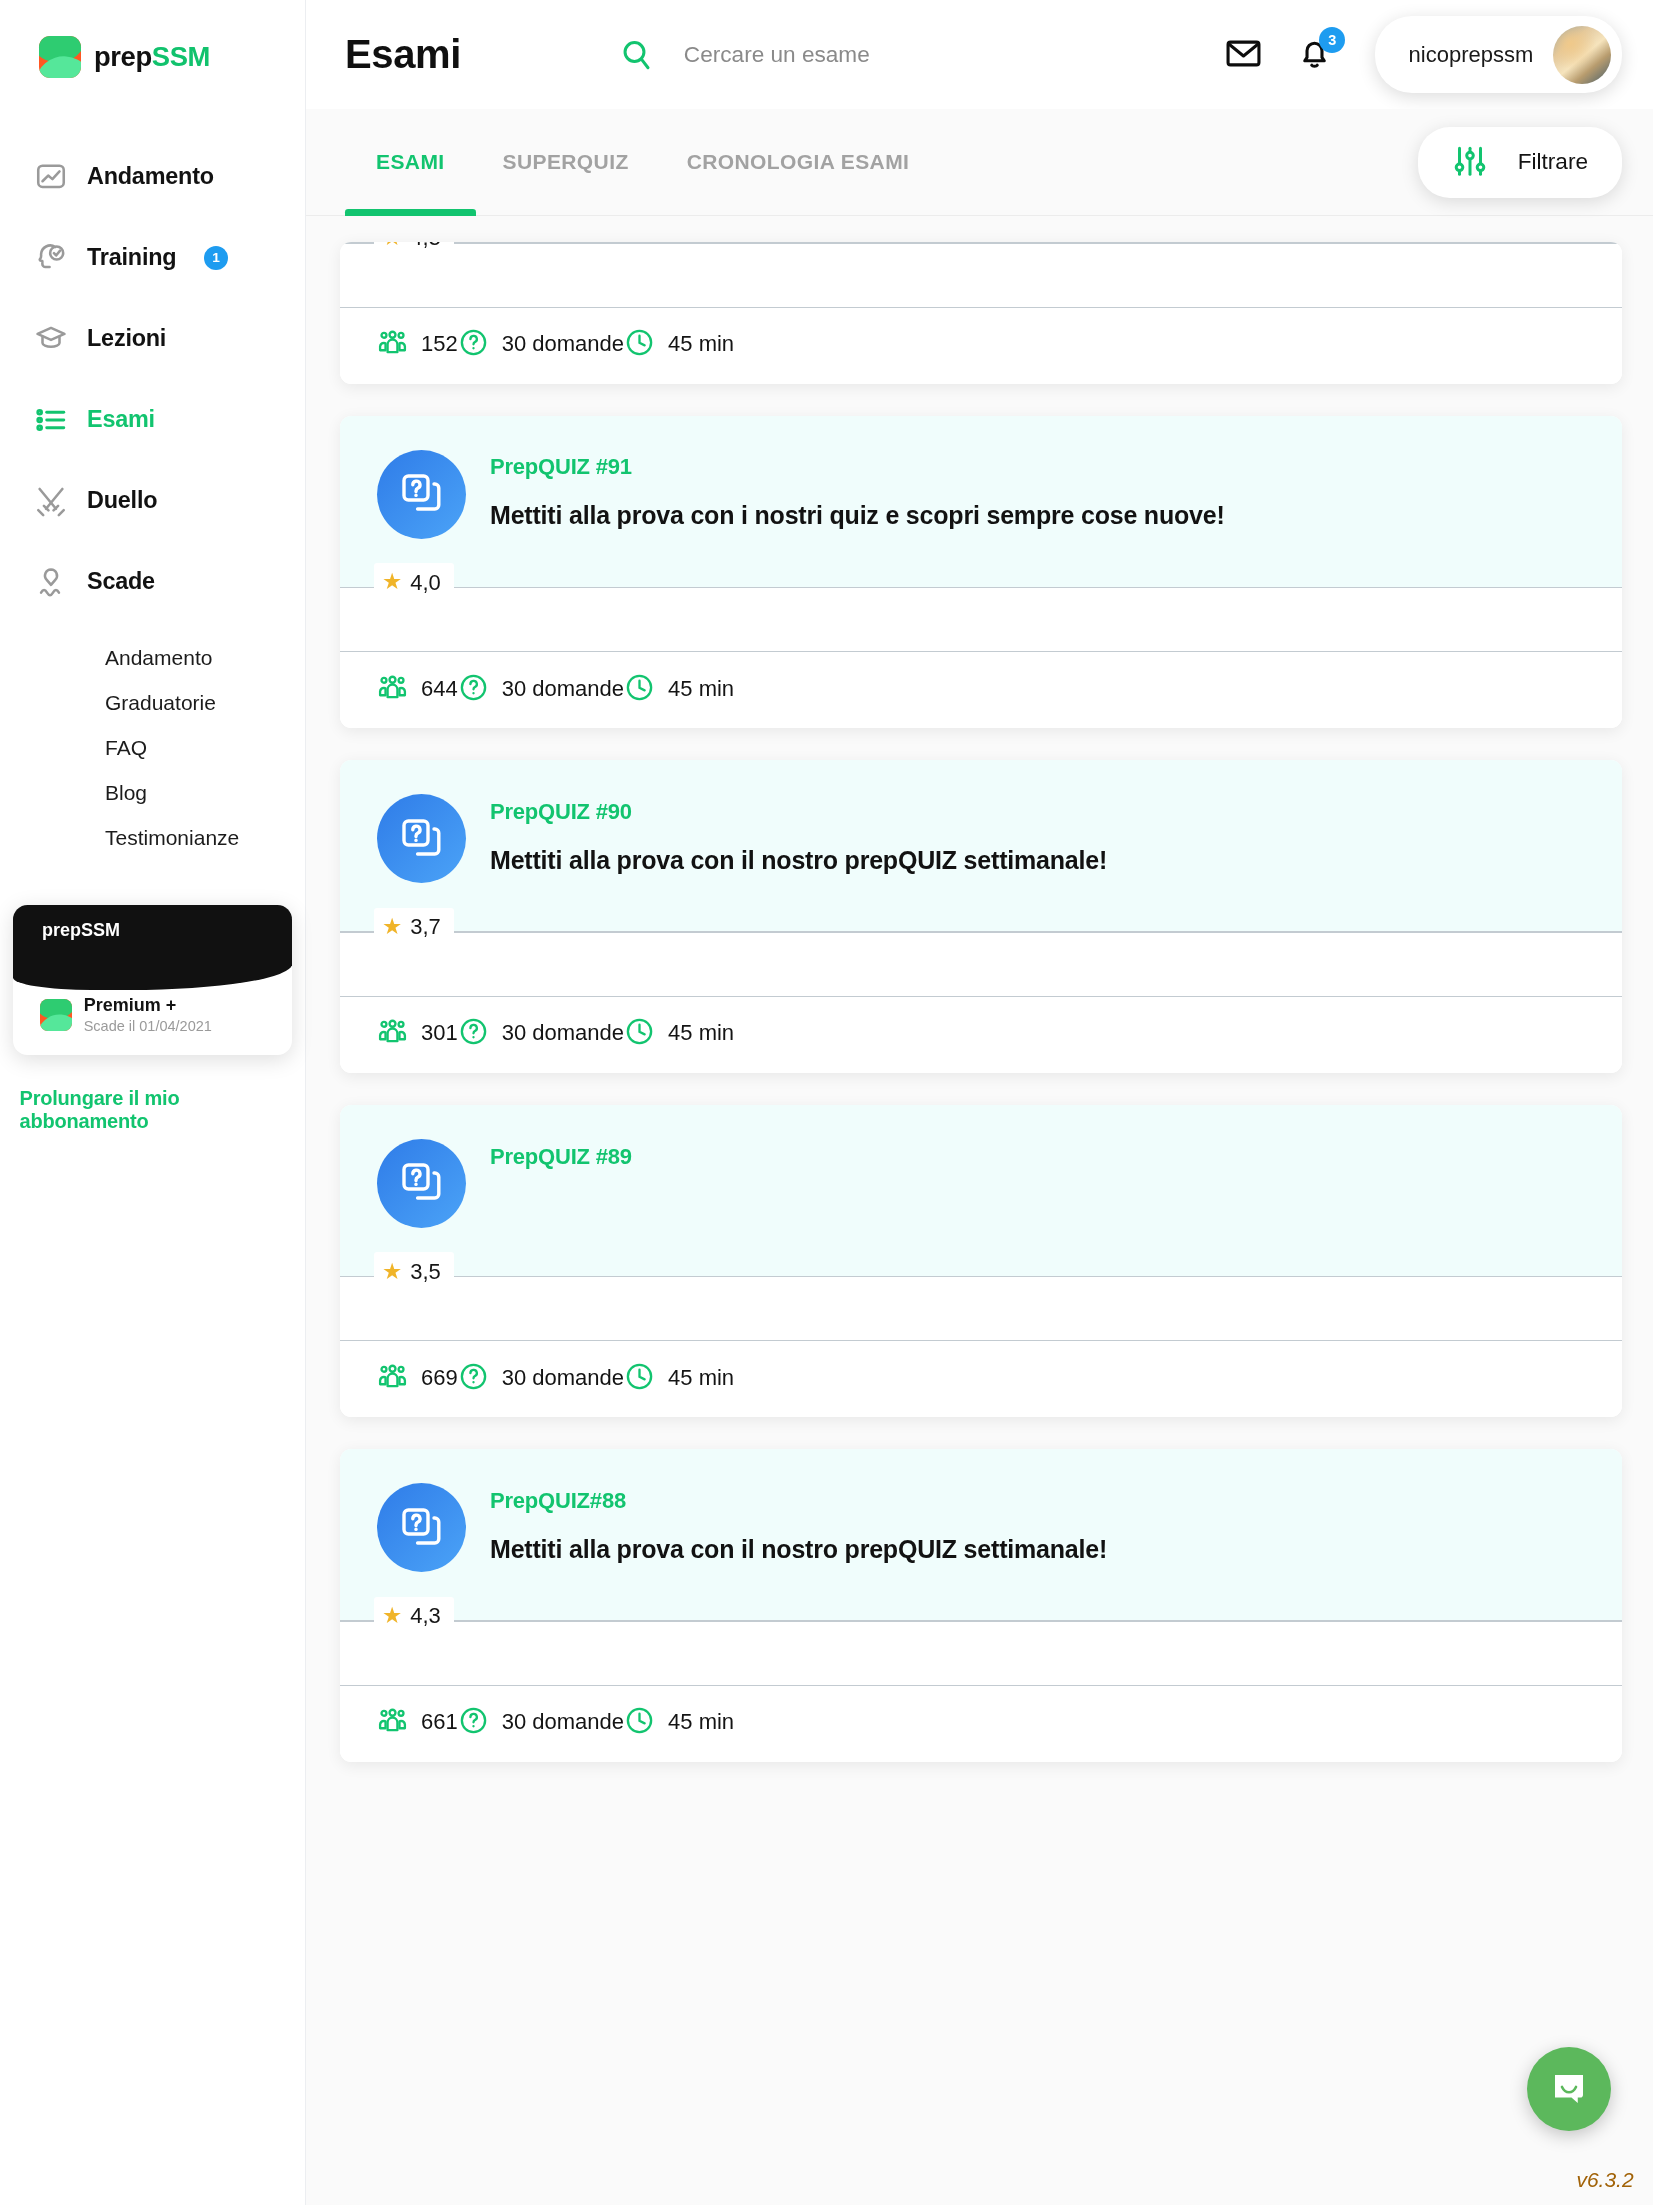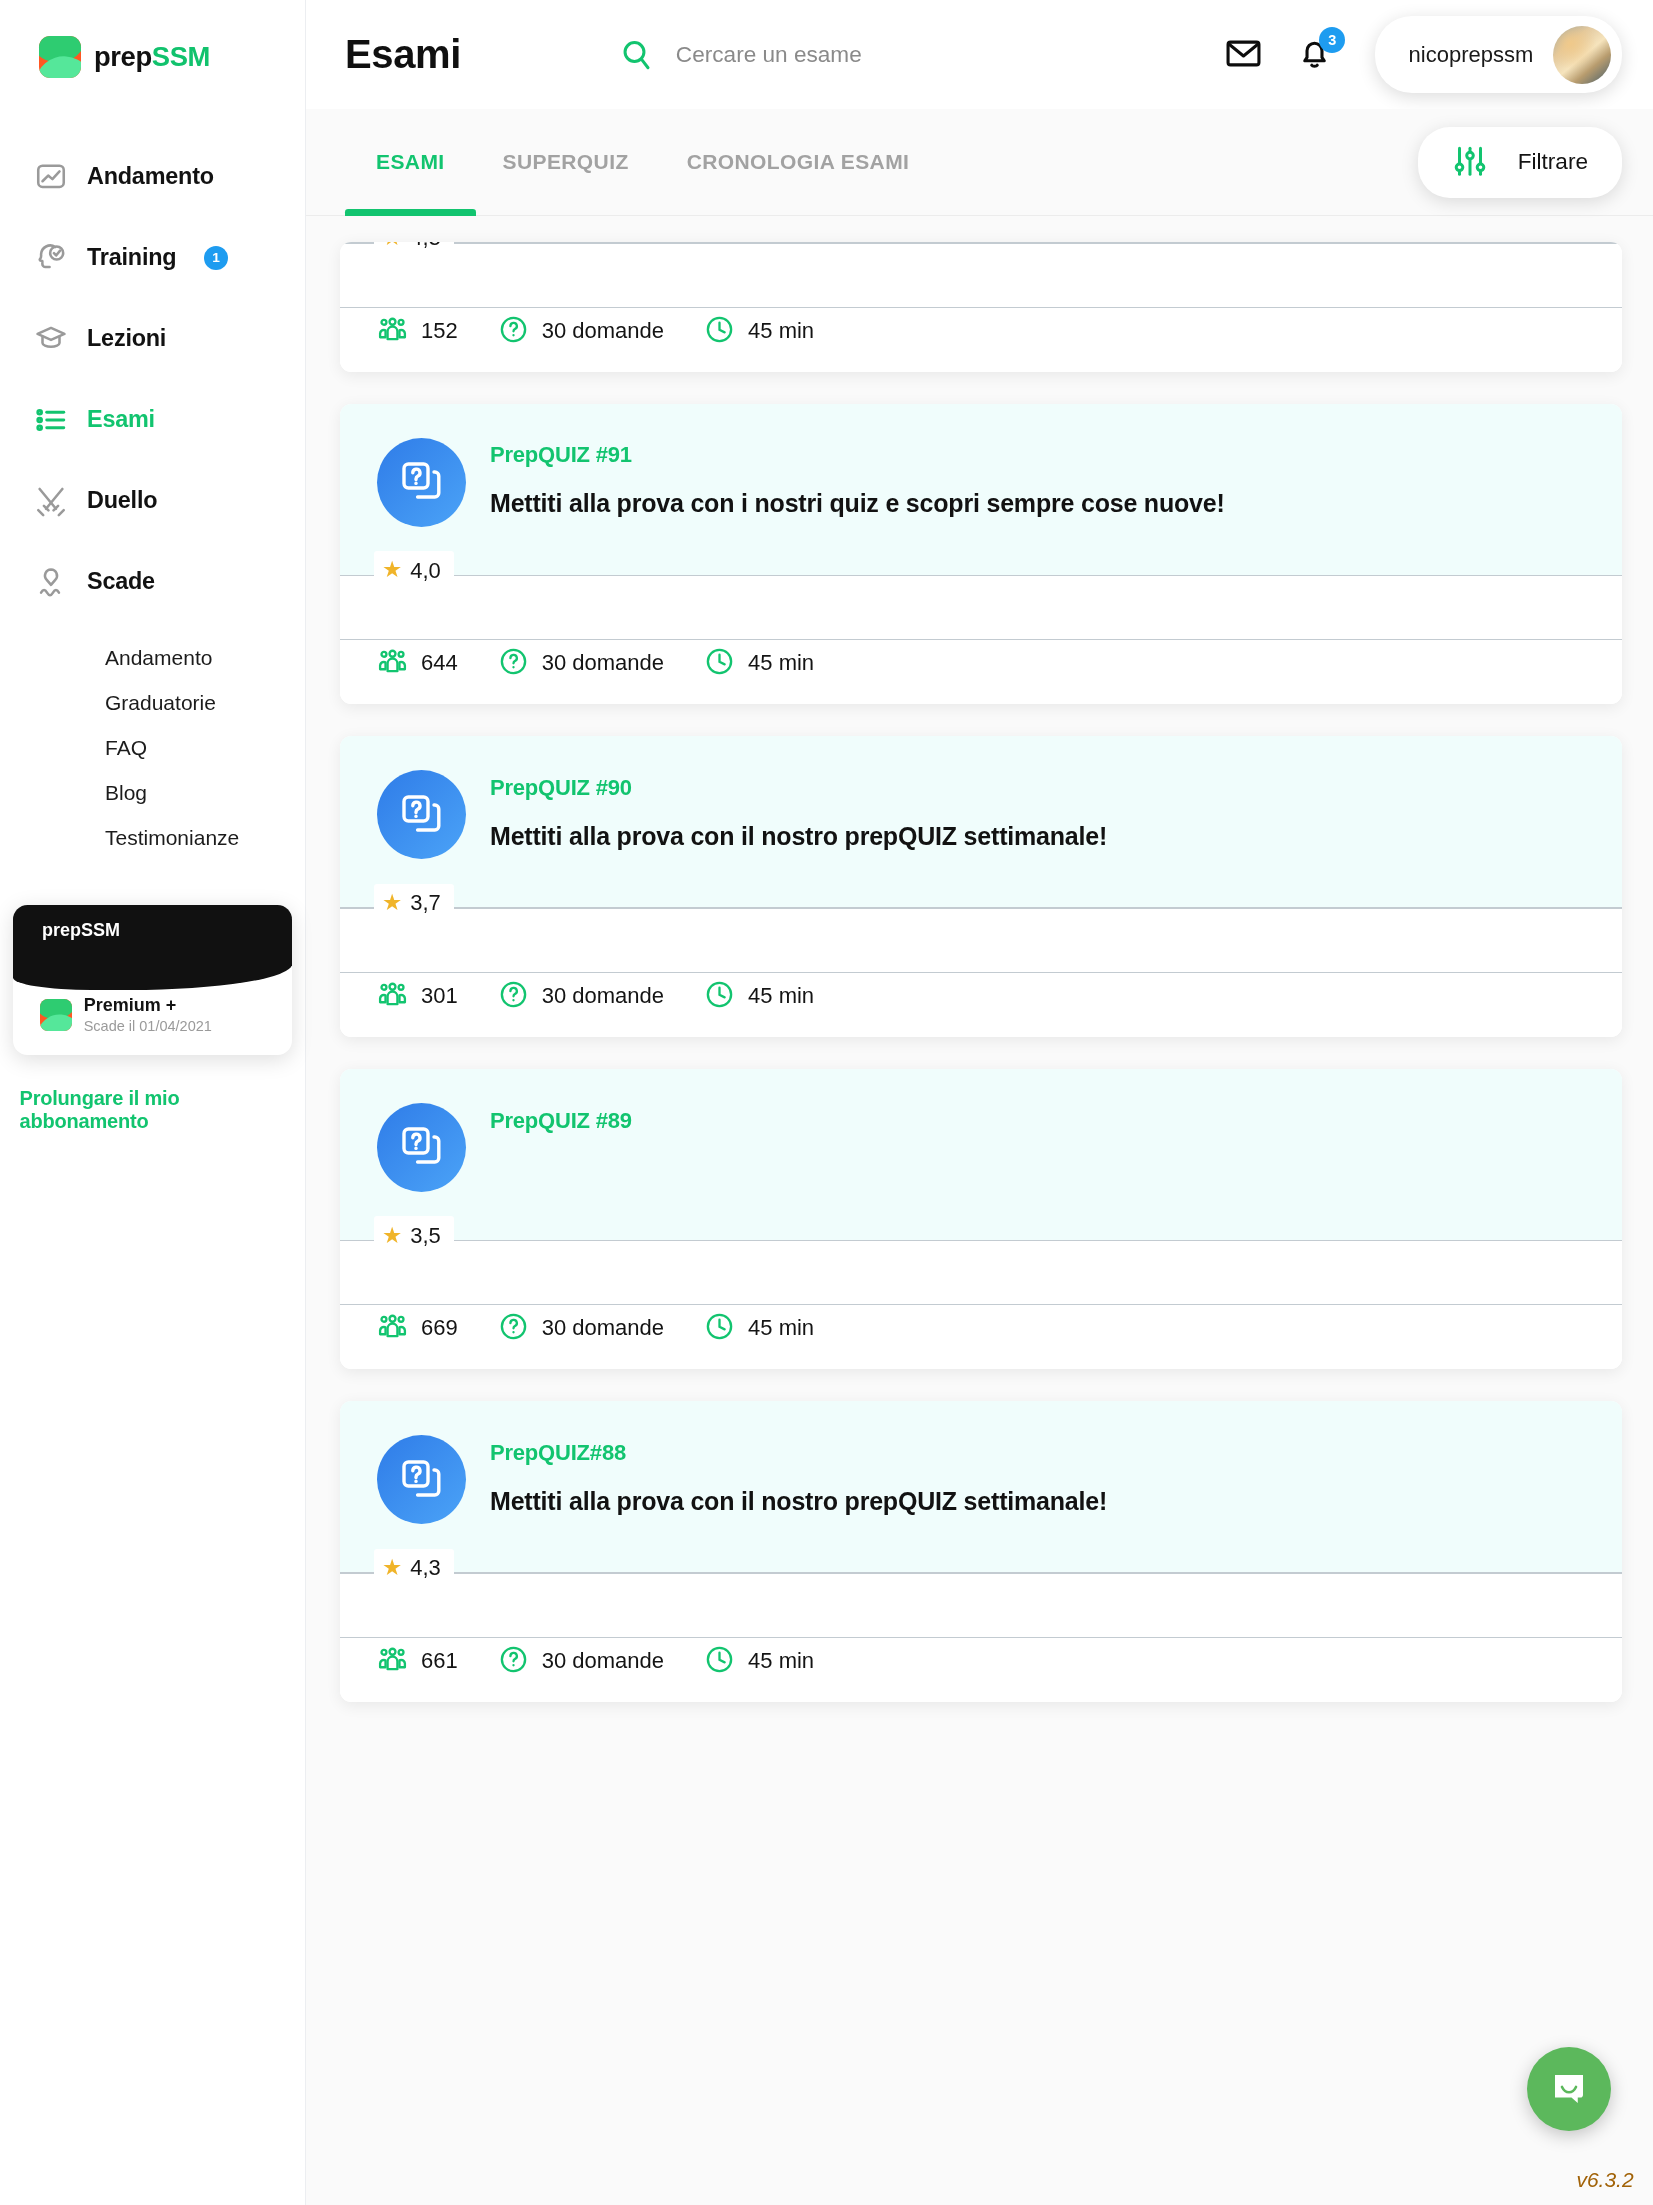--- a/index.html
+++ b/index.html
@@ -162,21 +162,21 @@
     height: 109px;
     background: #ffffff;
     display: flex;
     align-items: center;
     padding: 0 31px 0 39px;
     flex: 0 0 109px;
     position: relative;
   }
   .page-title { font-size: 40px; font-weight: 700; color: #101010; letter-spacing: -0.4px; }
 
-  .search-box { display: flex; align-items: center; gap: 22px; margin-left: 157px; }
+  .search-box { display: flex; align-items: center; gap: 30px; margin-left: 157px; }
   .search-icon svg { width: 36px; height: 36px; display: block; }
   .search-input {
     border: none; outline: none; background: transparent;
     font-family: "Liberation Sans", sans-serif;
     font-size: 22.6px; color: #7d7d7d; width: 420px;
   }
   .search-input::placeholder { color: #8a8a8a; }
 
   .topbar-right { margin-left: auto; display: flex; align-items: center; gap: 26px; }
   .icon-btn { position: relative; cursor: pointer; width: 45px; height: 45px; display:flex; align-items:center; justify-content:center; }
@@ -290,23 +290,23 @@
     display: flex; align-items: center; gap: 8px;
     border-radius: 3.2px;
   }
   .star { color: #f0b429; font-size: 22.6px; line-height: 1; }
   .rating-val { font-size: 22px; color: #161616; }
 
   .card-mid { height: 63px; background: #ffffff; }
   .card-foot {
     border-top: 1.6px solid #c3cbd1;
     background: #ffffff;
-    display: flex; align-items: flex-end; gap: 40px;
+    display: flex; align-items: center; 
     padding: 21px 37px 24px 37px;
-    height: 65px;
+    height: 77px;
   }
   .meta { display: flex; align-items: center; gap: 13px; }
   .meta svg { width: 31px; height: 31px; }
   .meta-text { font-size: 22px; color: #141414; }
 
   
   .chat-fab {
     position: absolute;
     right: 42px; bottom: 74px;
     width: 84px; height: 84px;

